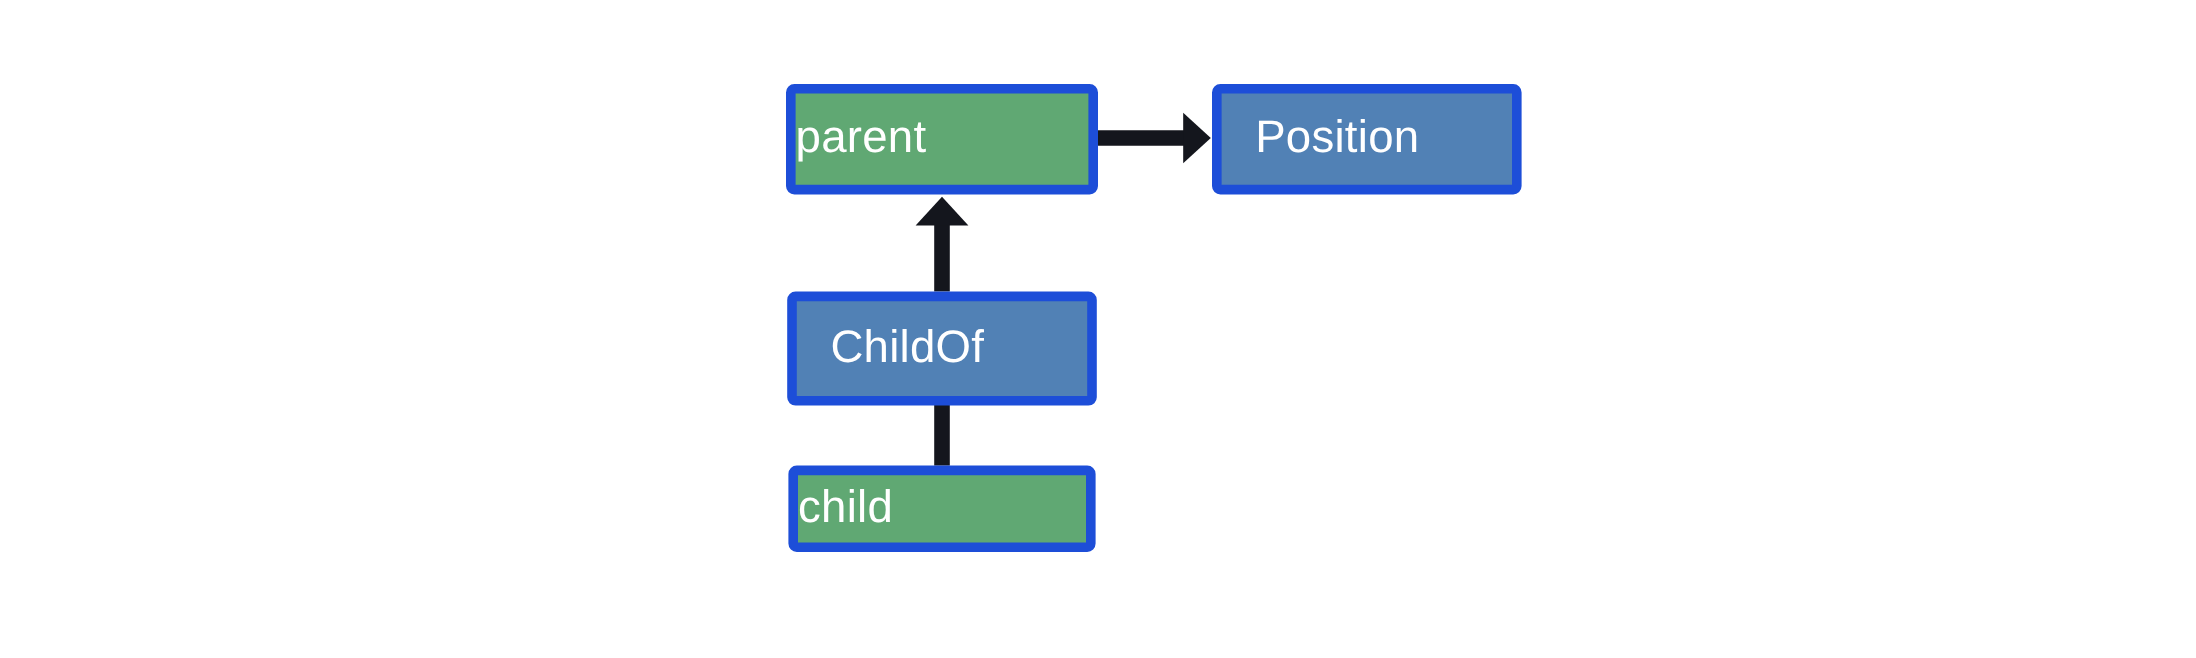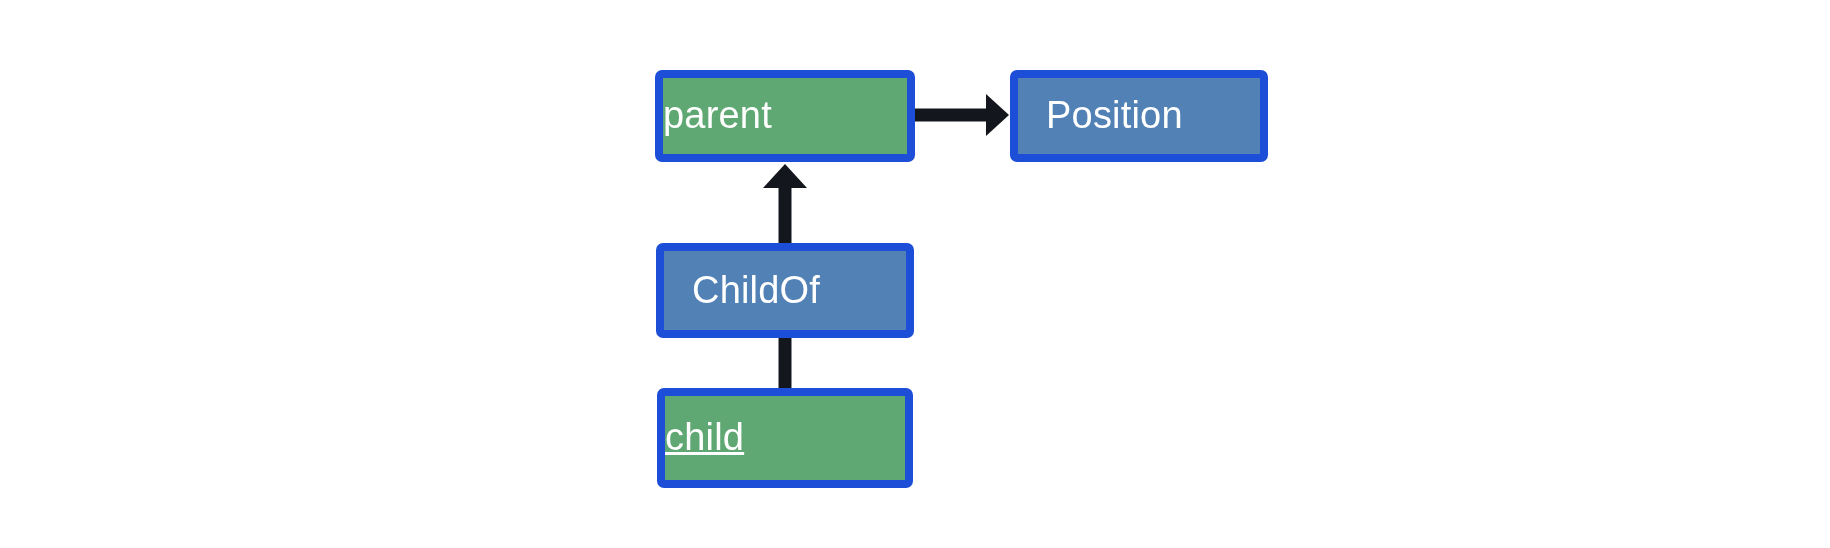--- a/index.html
+++ b/index.html
@@ -38,21 +38,21 @@
     display: block;
     white-space: nowrap;
     padding-bottom: 2px;
   }
   .node-entity { background: #60a873; }
   .node-component { background: #5181b5; padding-left: 28px; }
 
   #node-parent   { left: 655px; top: 70px;  width: 260px; height: 92px; }
   #node-position { left: 1010px; top: 70px; width: 258px; height: 92px; }
   #node-childof  { left: 656px; top: 243px; width: 258px; height: 95px; }
-  #node-child    { left: 657px; top: 388px; width: 256px; height: 100px; text-decoration: underline; }
+  #node-child    { left: 657px; top: 388px; width: 256px; height: 72px; }
 
   .edge-layer {
     position: absolute;
     left: 0;
     top: 0;
     width: 1830px;
     height: 548px;
     pointer-events: none;
   }
 </style>

